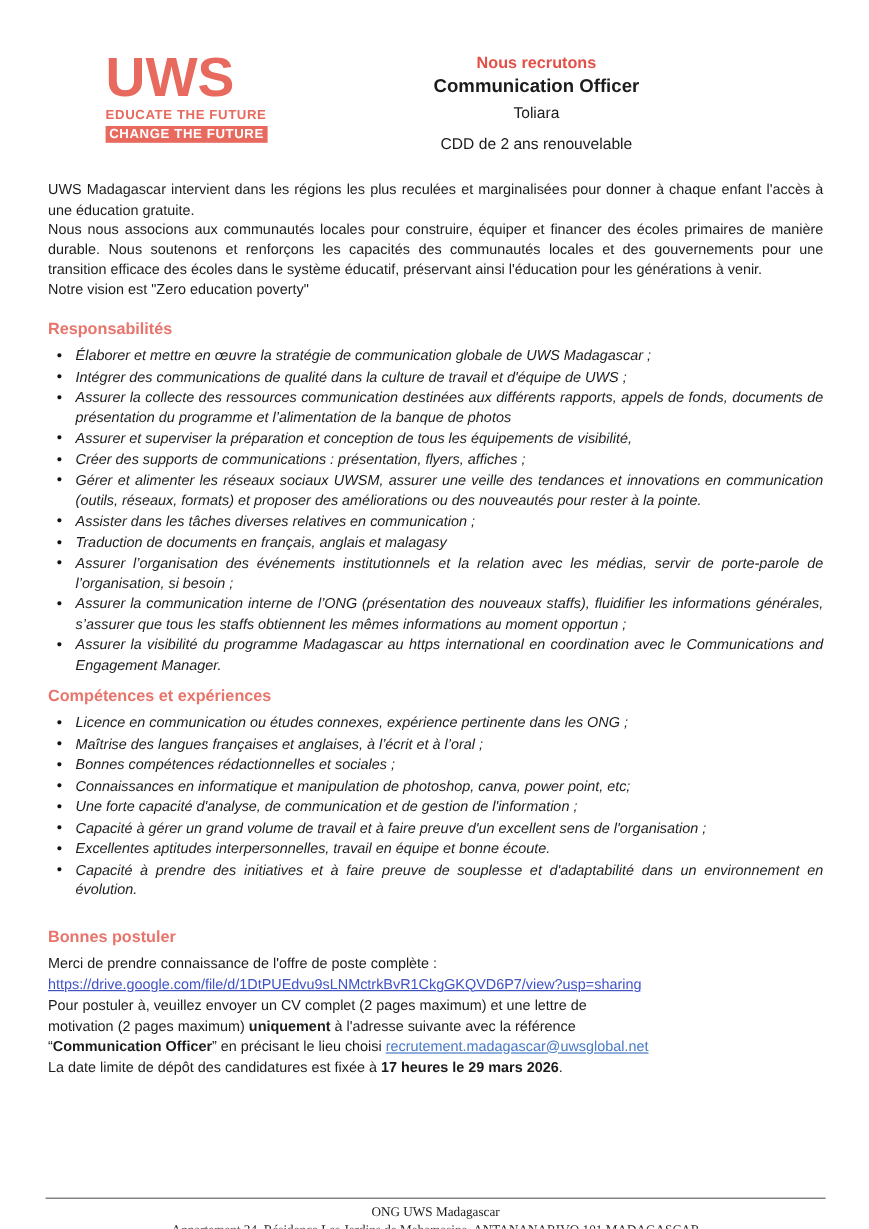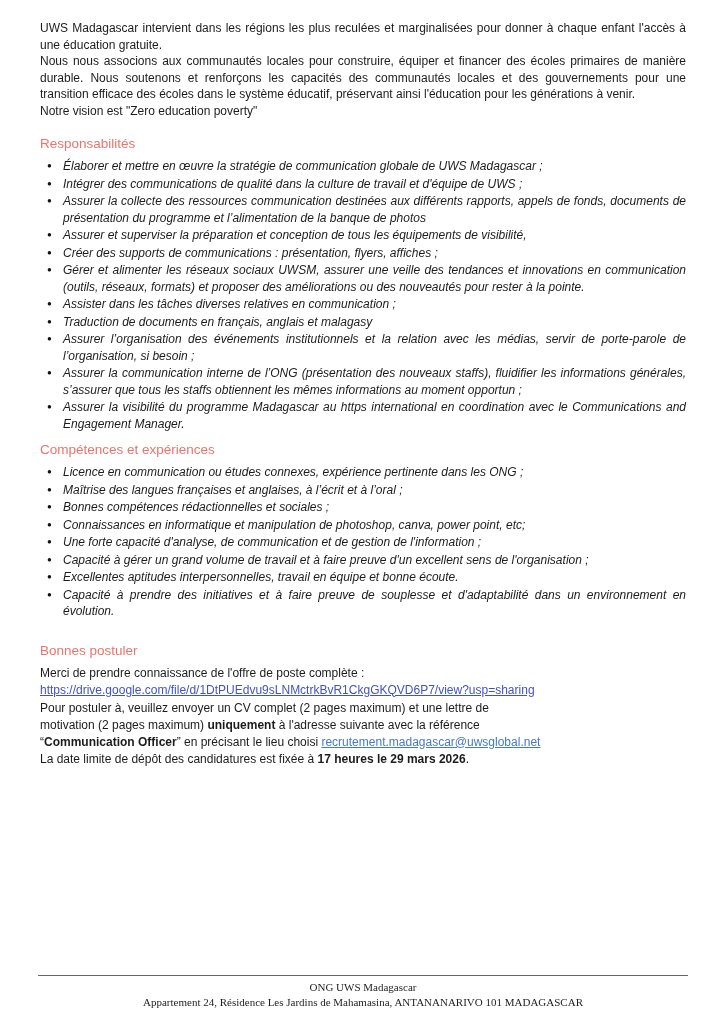--- a/index.html
+++ b/index.html
@@ -29,21 +29,21 @@
   .logo-tag2{display:inline-block;font-size:11px;font-weight:700;color:#fff;background:var(--brand);padding:1px 3px;letter-spacing:.5px;margin-top:2px;white-space:nowrap;}
   .titles{flex:1;text-align:center;padding-top:0;padding-right:30px;}
   .recruiting{color:var(--recruiting);font-weight:700;font-size:13.5px;line-height:19px;}
   .position{font-weight:700;font-size:15.5px;line-height:22px;}
   .location{font-size:13px;line-height:20px;}
   .contract{font-size:13px;line-height:20px;margin-top:6px;}
 
   
   .intro{margin-top:20px;}
   .intro p{font-size:12px;line-height:16.5px;text-align:justify;}
-  .sec-h{font-size:13.5px;font-weight:400;color:var(--heading);line-height:18px;}
+  .sec-h{font-size:13.5px;font-weight:700;color:var(--heading);line-height:18px;}
   .sec-h.resp{margin-top:16px;}
   .sec-h.skills{margin-top:9px;}
   .sec-h.apply{margin-top:22px;}
   ul.bullets{list-style:none;margin-top:5px;}
   ul.bullets li{
     font-size:12px;line-height:16.5px;text-align:justify;
     padding-left:23px;position:relative;margin-bottom:1px;font-style:italic;
   }
   ul.bullets li::before{
     content:"●";position:absolute;left:7px;top:0;
@@ -62,20 +62,33 @@
     text-align:center;font-family:"Liberation Serif","DejaVu Serif",serif;
     font-size:11px;line-height:14.5px;color:#1e1e1e;
     border-top:1px solid var(--footer-rule);padding-top:4px;
   }
 </style>
 </head>
 <body>
 
 <div class="page">
 
+  <header class="header">
+    <div class="logo">
+      <div class="logo-acronym">UWS</div>
+      <div class="logo-tag1">EDUCATE THE FUTURE</div>
+      <div class="logo-tag2">CHANGE THE FUTURE</div>
+    </div>
+    <div class="titles">
+      <div class="recruiting">Nous recrutons</div>
+      <div class="position">Communication Officer</div>
+      <div class="location">Toliara</div>
+      <div class="contract">CDD de 2 ans renouvelable</div>
+    </div>
+  </header>
 
   <section class="intro">
     <p>UWS Madagascar intervient dans les régions les plus reculées et marginalisées pour donner à chaque enfant l'accès à une éducation gratuite.</p>
     <p>Nous nous associons aux communautés locales pour construire, équiper et financer des écoles primaires de manière durable. Nous soutenons et renforçons les capacités des communautés locales et des gouvernements pour une transition efficace des écoles dans le système éducatif, préservant ainsi l'éducation pour les générations à venir.</p>
     <p>Notre vision est "Zero education poverty"</p>
   </section>
 
   <section>
     <h2 class="sec-h resp">Responsabilités</h2>
     <ul class="bullets">

